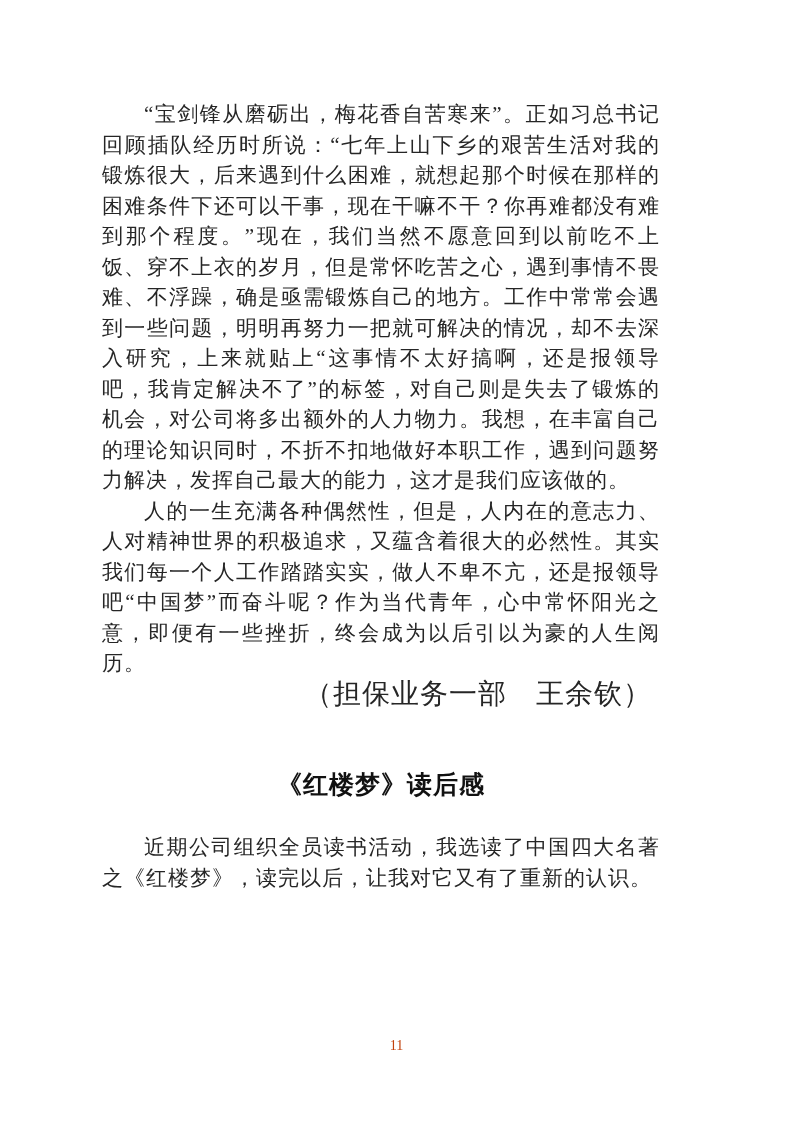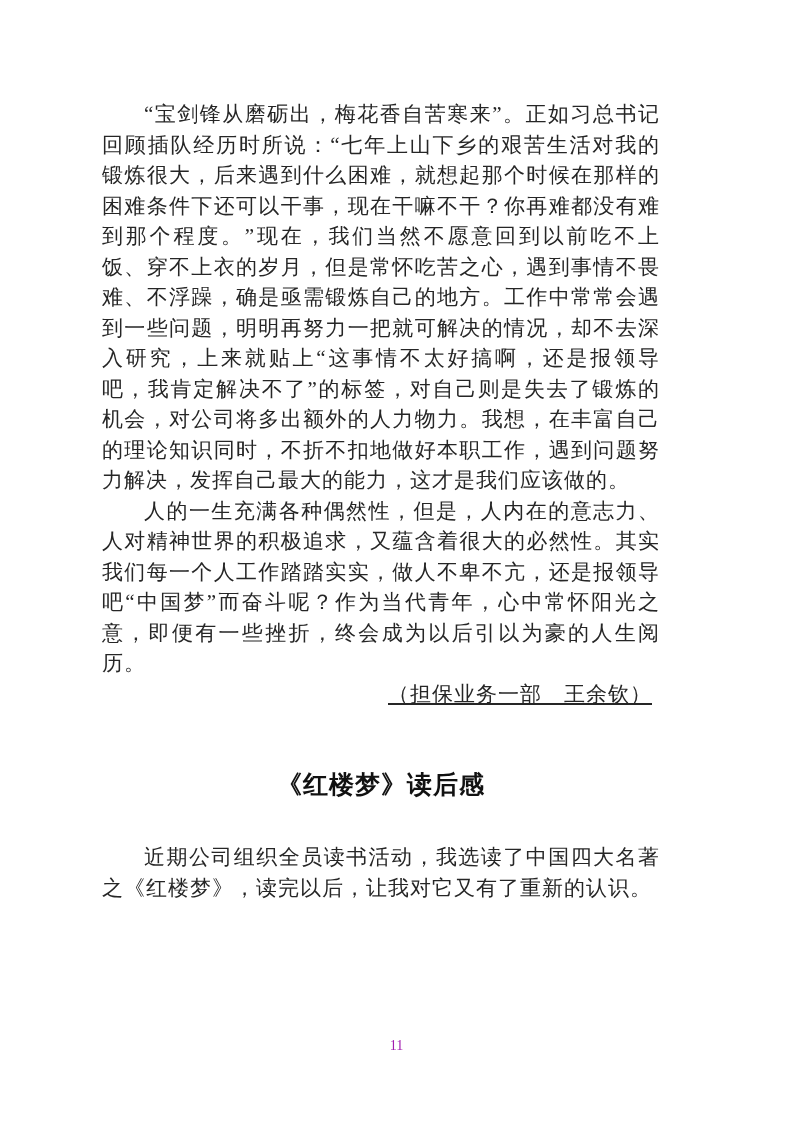--- a/index.html
+++ b/index.html
@@ -26,47 +26,46 @@
     margin: 0;
     font-size: 21px;
     line-height: 30.5px;
     letter-spacing: 1px;
     text-align: justify;
     text-indent: 2em;
     color: #262626;
   }
   .signature {
     margin: 0;
-    font-size: 21px;
+    font-size: 28px;
     line-height: 30.5px;
     letter-spacing: 1px;
     text-align: right;
     padding-right: 8px;
     color: #262626;
-    text-decoration: underline;
   }
   .essay-title {
-    margin: 58px 0 41px 0;
+    margin: 58px 0 31px 0;
     font-family: "Liberation Sans", "DejaVu Sans", sans-serif;
     font-weight: 700;
     font-size: 25px;
     line-height: 34px;
     letter-spacing: 1px;
     text-align: center;
     color: #111111;
   }
   .page-number {
     position: absolute;
     top: 1037px;
     left: 0;
     width: 100%;
     text-align: center;
     font-size: 14px;
     line-height: 18px;
-    color: #a21caf;
+    color: #c2410c;
   }
 </style>
 </head>
 <body>
 
 <div class="page">
   <div class="content">
 
     <section>
       <p class="body-text">“宝剑锋从磨砺出，梅花香自苦寒来”。正如习总书记回顾插队经历时所说：“七年上山下乡的艰苦生活对我的锻炼很大，后来遇到什么困难，就想起那个时候在那样的困难条件下还可以干事，现在干嘛不干？你再难都没有难到那个程度。”现在，我们当然不愿意回到以前吃不上饭、穿不上衣的岁月，但是常怀吃苦之心，遇到事情不畏难、不浮躁，确是亟需锻炼自己的地方。工作中常常会遇到一些问题，明明再努力一把就可解决的情况，却不去深入研究，上来就贴上“这事情不太好搞啊，还是报领导吧，我肯定解决不了”的标签，对自己则是失去了锻炼的机会，对公司将多出额外的人力物力。我想，在丰富自己的理论知识同时，不折不扣地做好本职工作，遇到问题努力解决，发挥自己最大的能力，这才是我们应该做的。</p>

